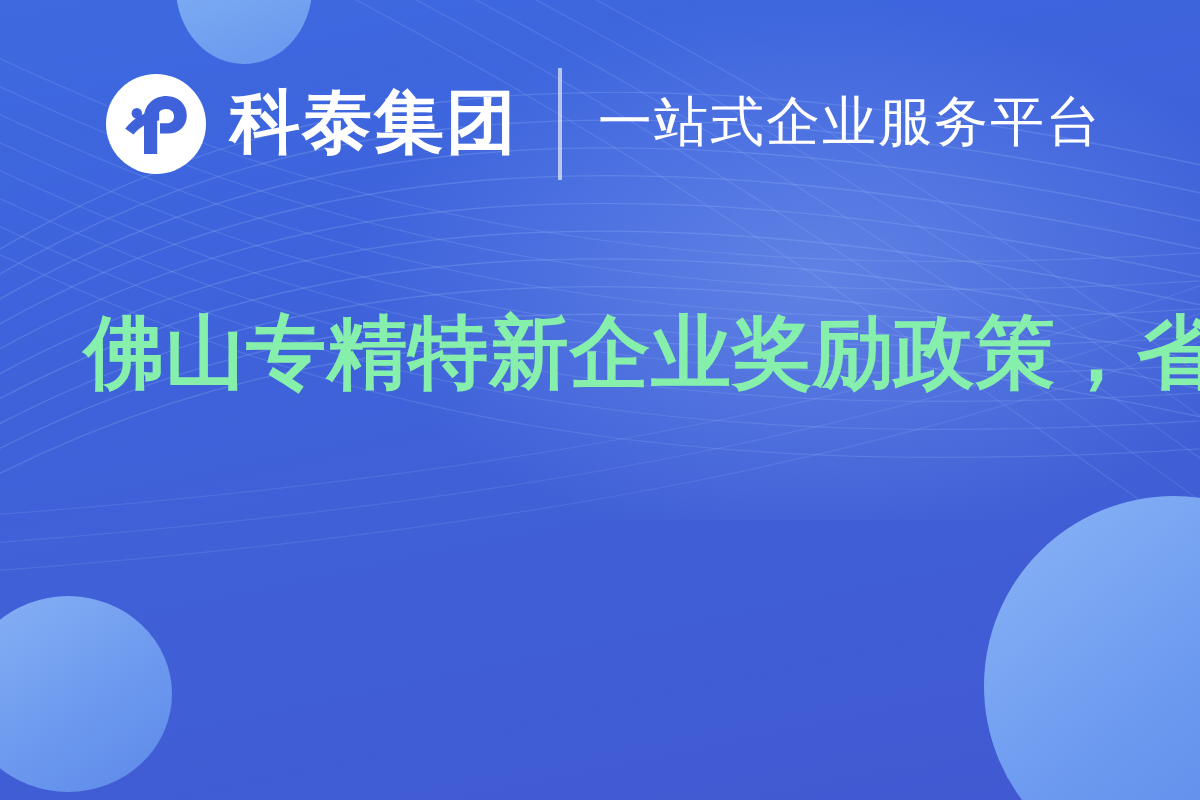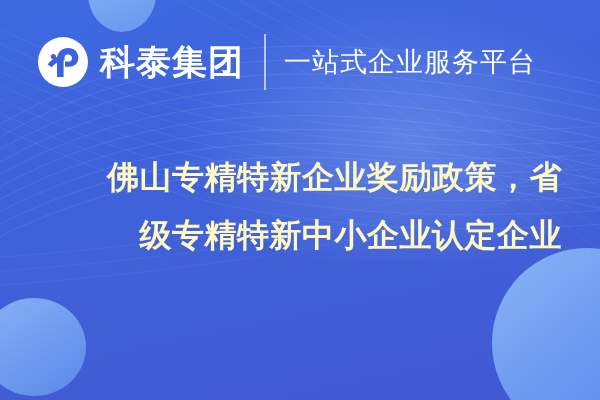--- a/index.html
+++ b/index.html
@@ -85,21 +85,21 @@
 
   
   .header {
     position: absolute;
     left: 0;
     top: 16px;
     width: 600px;
     height: 92px;
     display: flex;
     align-items: center;
-    padding-left: 37px;
+    padding-left: 52px;
     box-sizing: border-box;
   }
 
   .brand {
     display: flex;
     align-items: center;
     gap: 11px;
   }
 
   .logo-mark {
@@ -151,22 +151,22 @@
   }
 
   
   .title-block {
     position: absolute;
     left: 42px;
     top: 148px;
     width: 520px;
   }
   .title-line {
-    color: #fef9c3;
-    font-size: 32px;
+    color: #86efac;
+    font-size: 40px;
     line-height: 58px;
     font-weight: bold;
     letter-spacing: 0.5px;
     white-space: nowrap;
     font-family: "DejaVu Sans", "Liberation Sans", sans-serif;
     text-align: right;
   }
 </style>
 </head>
 <body>
@@ -238,16 +238,15 @@
     <div class="divider"></div>
 
     <div class="tagline">
       <div class="tagline-main">一站式企业服务平台</div>
     </div>
 
   </div>
 
   <div class="title-block">
     <div class="title-line">佛山专精特新企业奖励政策，省</div>
-    <div class="title-line">级专精特新中小企业认定企业</div>
   </div>
 
 </div>
 
 </body></html>

